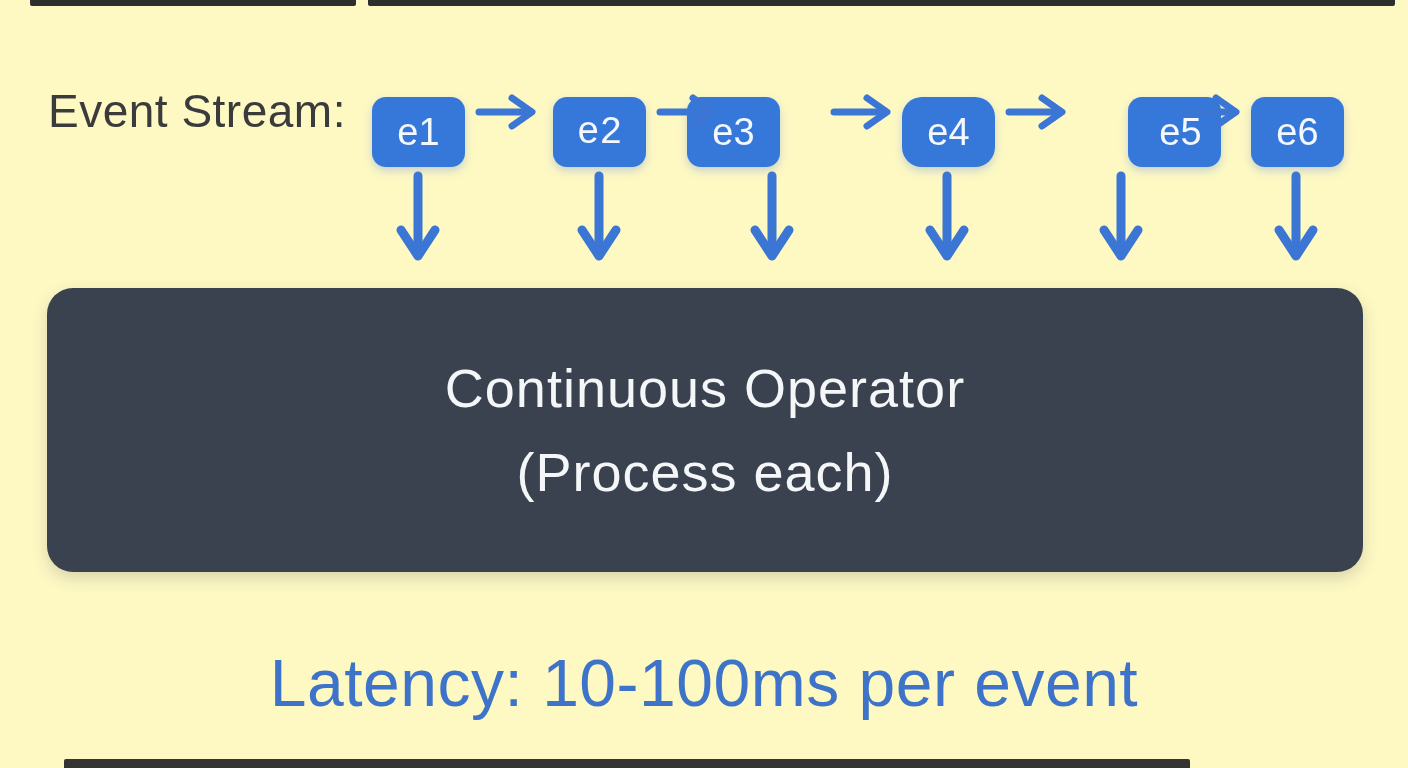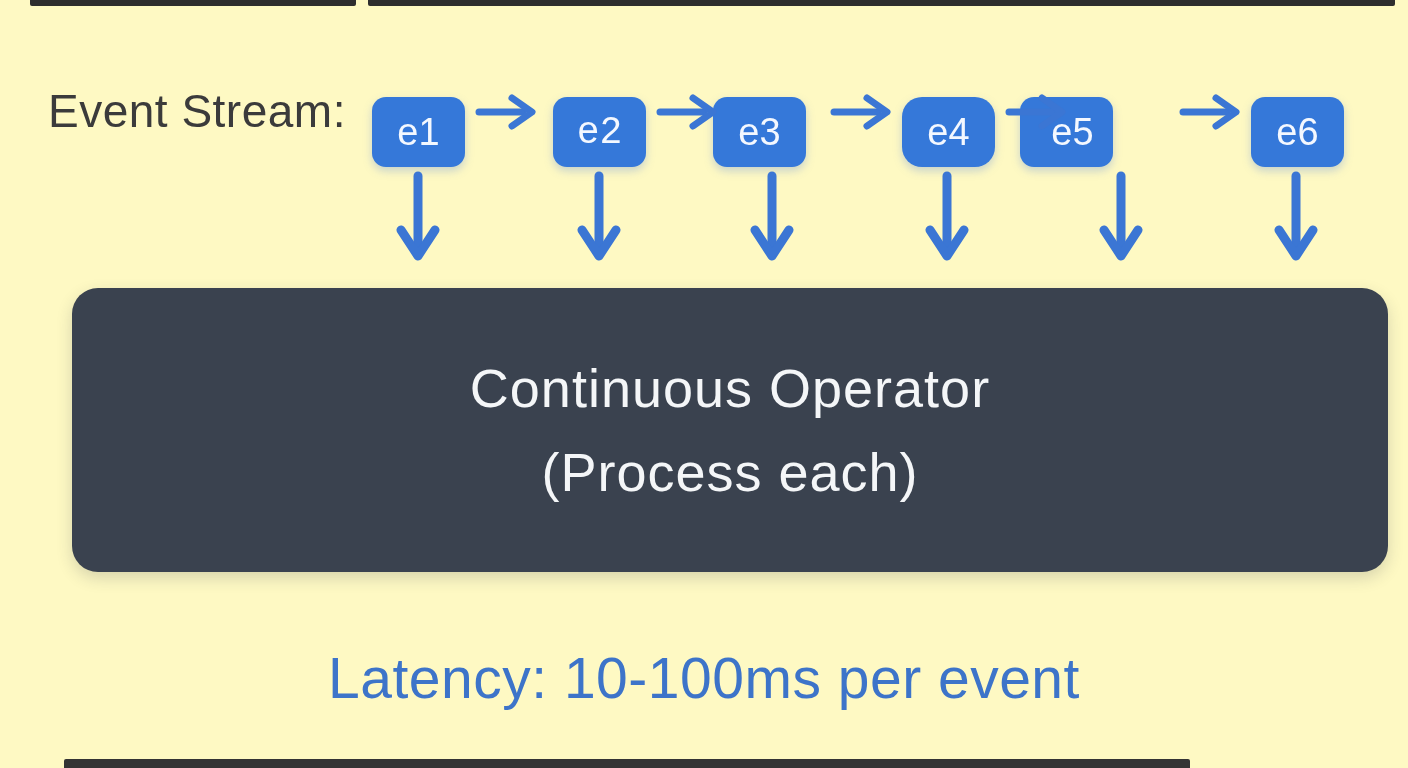--- a/index.html
+++ b/index.html
@@ -39,23 +39,23 @@
     background: #3578d9;
     border-radius: 14px;
     color: #f4f8ff;
     font-size: 38px;
     display: flex; align-items: center; justify-content: center;
     box-shadow: 0 4px 8px rgba(100, 140, 220, 0.35);
     margin-top: 20px;
   }
   .e1 { left: 372px; }
   .e2 { left: 553px; font-family: Liberation Mono, monospace; }
-  .e3 { left: 713px; }
+  .e3 { left: 687px; }
   .e4 { left: 902px; border-radius: 20px; }
-  .e5 { left: 1020px; padding-left: 12px; }
+  .e5 { left: 1128px; padding-left: 12px; }
   .e6 { left: 1251px; text-align: center; }
 
   .h-arrow { position: absolute; top: 92px; width: 80px; height: 40px; }
   .ha1 { left: 466px; }
   .ha2 { left: 647px; }
   .ha3 { left: 821px; }
   .ha4 { left: 996px; }
   .ha5 { left: 1170px; }
 
   .v-arrow { position: absolute; top: 168px; width: 44px; height: 100px; }
@@ -70,30 +70,29 @@
     position: absolute;
     left: 47px; top: 288px;
     width: 1316px; height: 284px;
     background: #3a424f;
     border-radius: 26px;
     box-shadow: 0 6px 16px rgba(40, 50, 70, 0.18);
     display: flex; flex-direction: column;
     align-items: center; justify-content: center;
     color: #f4f6f8;
     text-align: center;
-    margin-left: 25px;
   }
   .operator-line { font-size: 54px; line-height: 84px; letter-spacing: 1px; }
 
   .latency-caption {
     position: absolute;
     left: 0; top: 645px;
     width: 1408px;
     text-align: center;
-    font-size: 57px;
+    font-size: 66px;
     color: #3d74c9;
     letter-spacing: 0.5px;
   }
 </style>
 </head>
 <body>
 
 <div class="stage">
 
   <div class="strip strip-top-a"></div>

